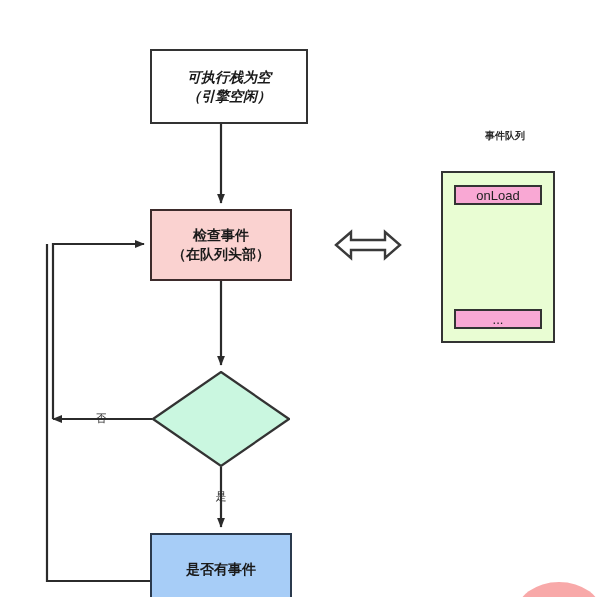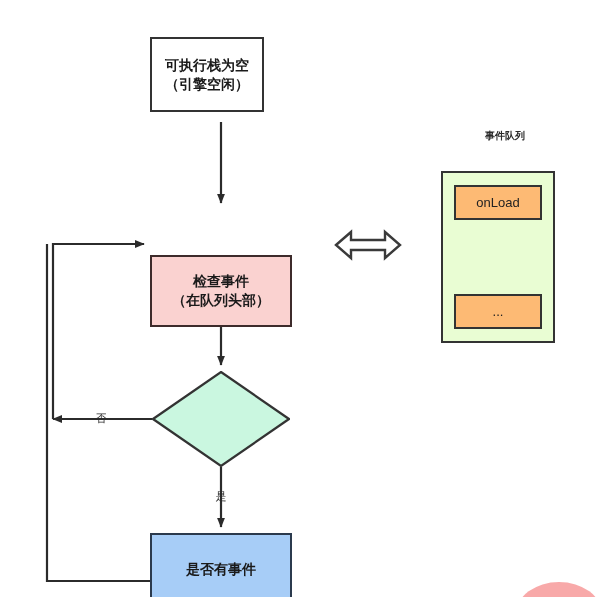--- a/index.html
+++ b/index.html
@@ -32,30 +32,30 @@
   }
   .node-label {
     line-height: 1.35;
     white-space: pre-line;
     font-weight: bold;
     font-size: 14px;
   }
 
   
   #node-stack-empty {
-    left: 150px; top: 37px;
-    width: 114px; height: 75px;
+    left: 150px; top: 49px;
+    width: 158px; height: 75px;
     background: #ffffff;
+    font-style: italic;
   }
   #node-check-event {
     left: 150px; top: 209px;
     width: 142px; height: 72px;
     background: #fad2d0;
     border-color: #3d2b2b;
-    margin-top: 46px;
   }
   #node-execute-event {
     left: 150px; top: 533px;
     width: 142px; height: 72px;
     background: #a7cdf7;
     border-color: #2b3a4d;
   }
 
   
   #node-has-event {
@@ -92,25 +92,25 @@
     box-sizing: border-box;
     background: #e9fdd3;
     border: 2px solid #333333;
     padding: 12px 11px;
     display: flex;
     flex-direction: column;
     justify-content: space-between;
   }
   .queue-item {
     box-sizing: border-box;
-    height: 35px;
-    background: #fdba74;
+    height: 20px;
+    background: #f9a8d4;
     border: 2px solid #333333;
     display: flex;
-    align-items: center;
+    align-items: flex-end;
     justify-content: center;
     font-size: 13px;
     color: #222222;
   }
 
   
   #bidir-arrow {
     position: absolute;
     left: 334px; top: 228px;
     width: 68px; height: 34px;

